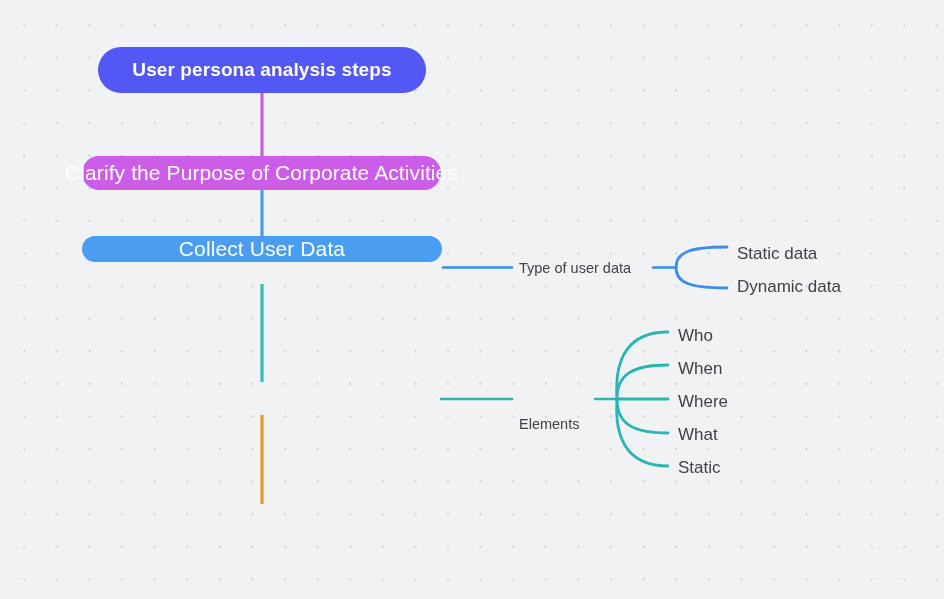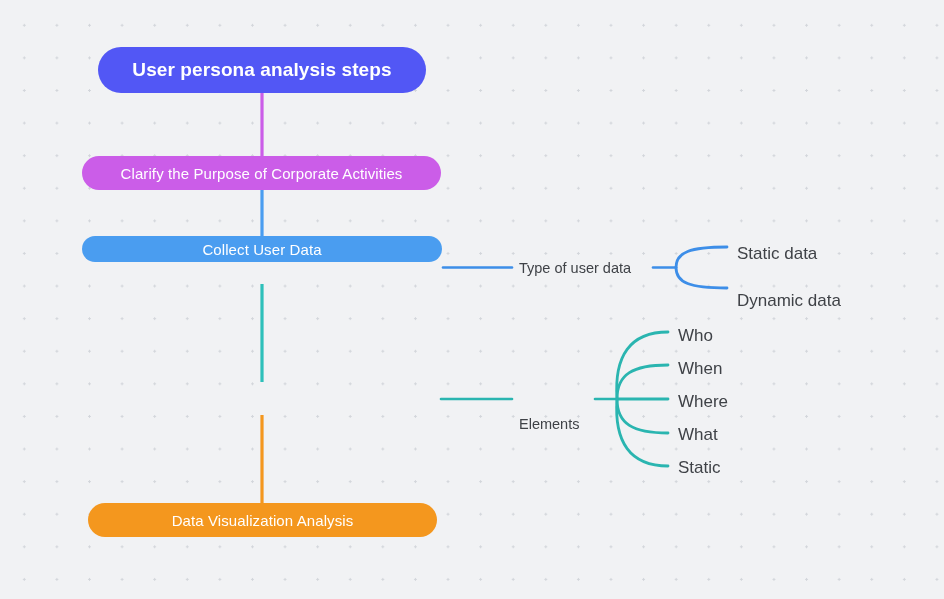--- a/index.html
+++ b/index.html
@@ -42,21 +42,21 @@
     color: #ffffff;
     white-space: nowrap;
     user-select: none;
   }
   .node-root {
     font-size: 19px;
     font-weight: bold;
     letter-spacing: 0.1px;
   }
   .node-step {
-    font-size: 15px;
+    font-size: 21px;
     font-weight: normal;
     letter-spacing: 0.1px;
   }
   .leaf-label {
     position: absolute;
     color: #3f4247;
     font-size: 17px;
     white-space: nowrap;
     user-select: none;
     line-height: 1;
@@ -106,28 +106,25 @@
 
   <div class="node node-step" style="left:82px; top:156px; width:359px; height:34px; background:#cb5de8;">
     <span>Clarify the Purpose of Corporate Activities</span>
   </div>
 
   <div class="node node-step" style="left:82px; top:236px; width:360px; height:26px; background:#4a9df0;">
     <span>Collect User Data</span>
   </div>
 
 
-  <div class="node node-step" style="left:88px; top:503px; width:349px; height:34px; background:#f4971e;">
-    <span>Data Visualization Analysis</span>
-  </div>
 
   <div class="branch-label" style="left:519px; top:261px;">Type of user data</div>
 
   <div class="leaf-label" style="left:737px; top:245px;">Static data</div>
-  <div class="leaf-label" style="left:737px; top:292px;">Dynamic data</div>
+  <div class="leaf-label" style="left:737px; top:278px;">Dynamic data</div>
 
   <div class="branch-label" style="left:519px; top:393px;margin-top:24px;">Elements</div>
 
   <div class="leaf-label" style="left:678px; top:327px;">Who</div>
   <div class="leaf-label" style="left:678px; top:360px;">When</div>
   <div class="leaf-label" style="left:678px; top:393px;">Where</div>
   <div class="leaf-label" style="left:678px; top:426px;">What</div>
   <div class="leaf-label" style="left:678px; top:459px;">Static</div>
 
 </div>

